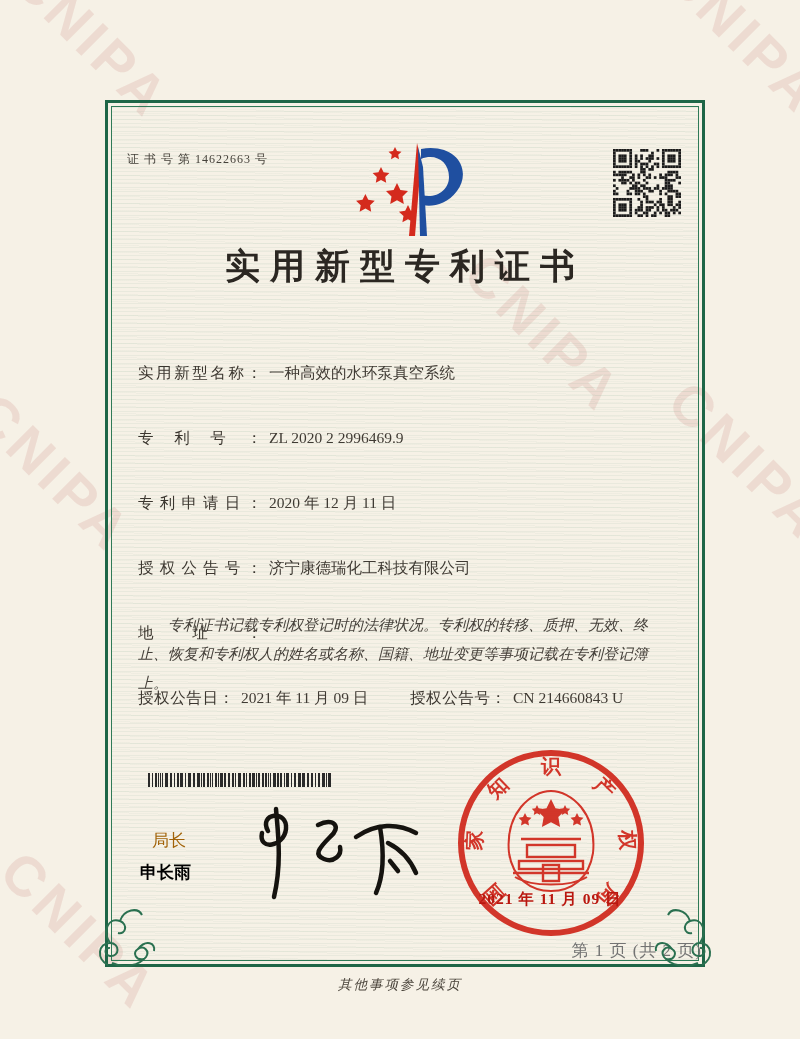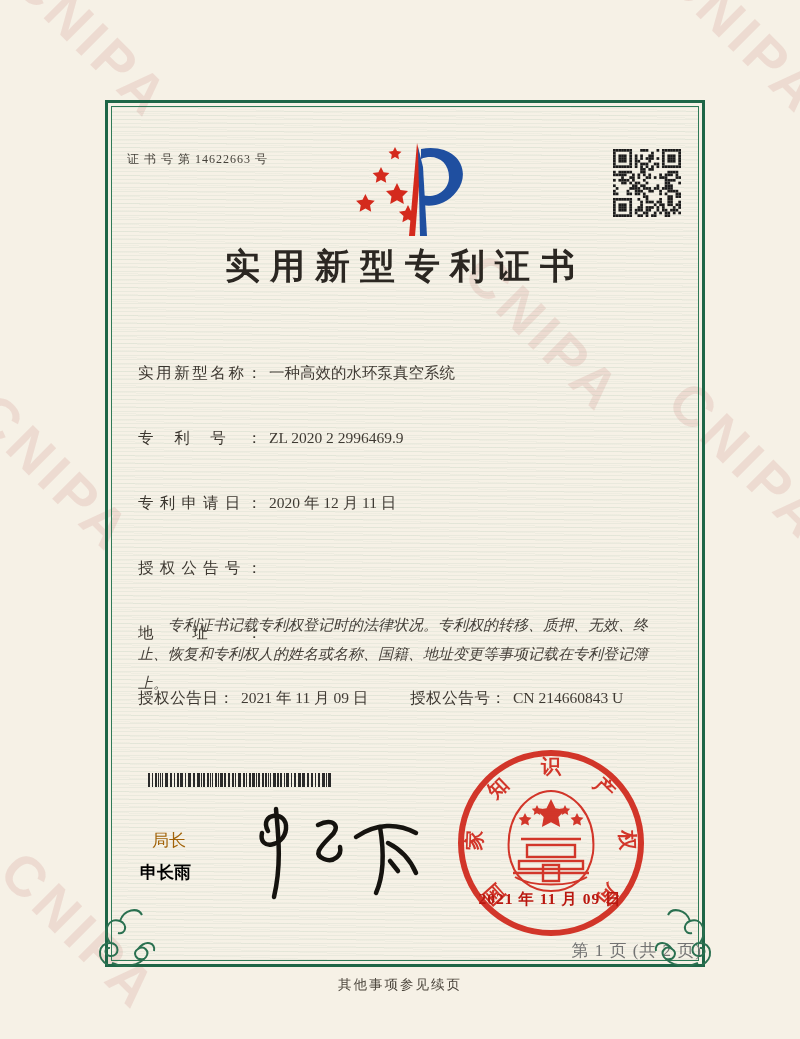--- a/index.html
+++ b/index.html
@@ -35,21 +35,21 @@
   .barcode{position:absolute;left:40px;top:670px;}
   .issuer-pos{position:absolute;left:44px;top:726px;font-size:17px;font-weight:normal;color:#a16207;}
   .issuer-name{position:absolute;left:32px;top:758px;font-size:17px;font-weight:bold;color:#000000;}
   .signature{position:absolute;left:122px;top:700px;}
   .seal{position:absolute;left:345px;top:642px;opacity:.93;}
   .seal-date{position:absolute;left:330px;top:786px;width:224px;text-align:center;
              font-size:15.5px;font-weight:bold;color:#b9170f;letter-spacing:1px;z-index:4;}
   .pagination{position:absolute;left:0;top:836px;width:100%;text-align:right;
               font-size:17px;color:#737373;letter-spacing:1px;}
   .footer-note{position:absolute;left:0;top:976px;width:100%;text-align:center;z-index:2;
-               font-size:13.5px;color:#4a443b;letter-spacing:2px;}
+               font-size:13.5px;font-style:italic;color:#4a443b;letter-spacing:2px;}
 </style>
 </head>
 <body>
 
 <div class="page">
 
   <span class="wm" style="left:-6px;top:6px">CNIPA</span>
   <span class="wm" style="left:646px;top:2px">CNIPA</span>
   <span class="wm" style="left:446px;top:300px">CNIPA</span>
   <span class="wm" style="left:-44px;top:440px">CNIPA</span>
@@ -408,20 +408,21 @@
       <div class="frow">
         <span class="flabel">专利号：</span>
         <span class="fvalue">ZL 2020 2 2996469.9</span>
       </div>
       <div class="frow">
         <span class="flabel">专利申请日：</span>
         <span class="fvalue">2020 年 12 月 11 日</span>
       </div>
       <div class="frow">
         <span class="flabel">授权公告号：</span>
+        <span class="fvalue">济宁康德瑞化工科技有限公司</span>
       </div>
       <div class="frow">
         <span class="flabel">地址：</span>
       </div>
       <div class="frow">
         <span class="half">
           <span class="flabel">授权公告日：</span>
           <span class="fvalue">2021 年 11 月 09 日</span>
         </span>
         <span class="half">

